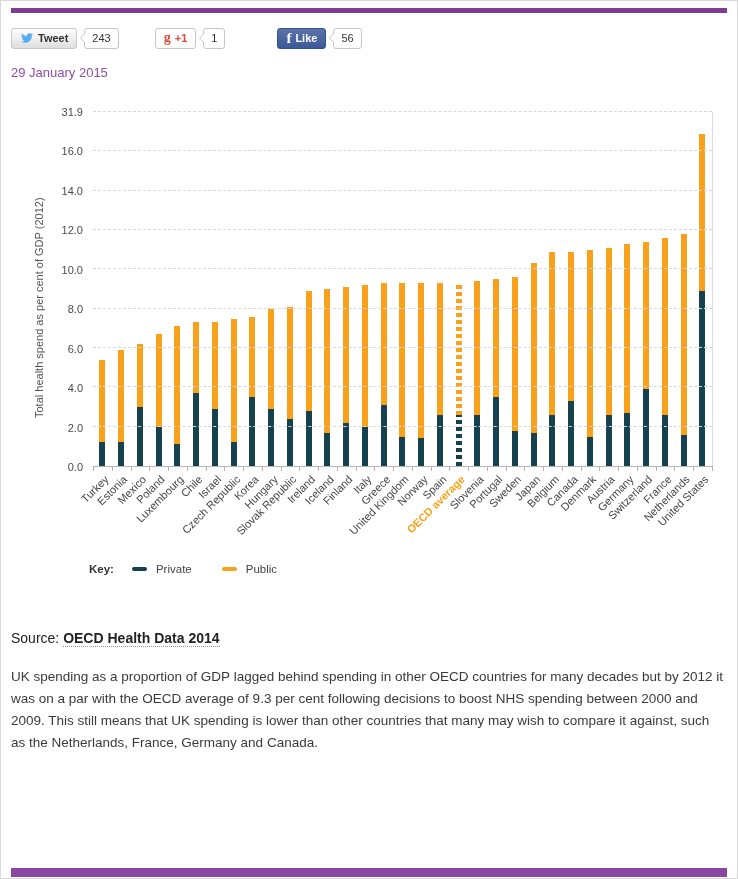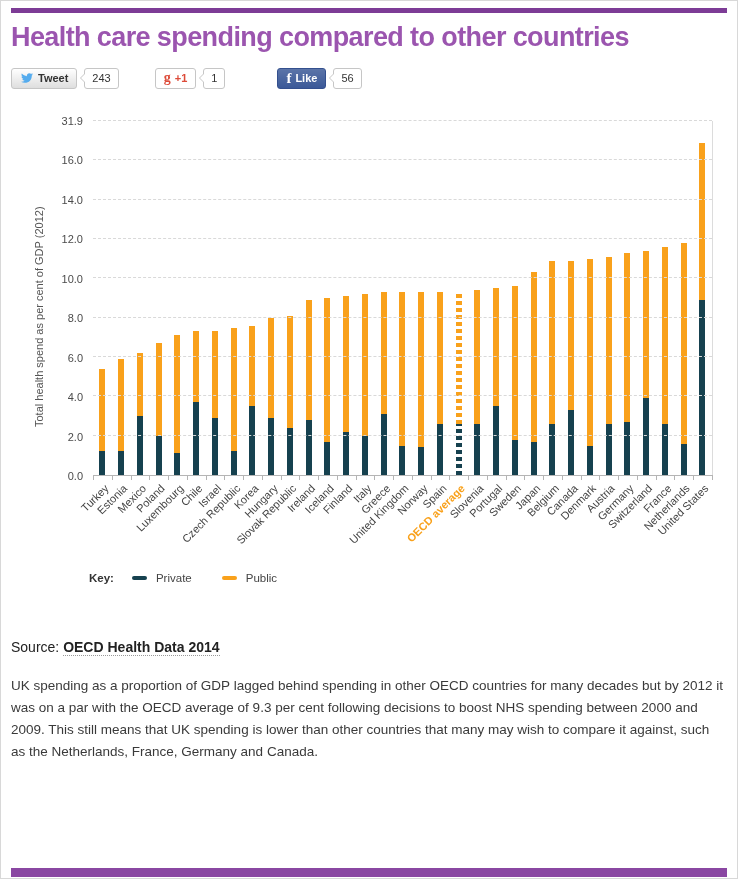--- a/index.html
+++ b/index.html
@@ -83,21 +83,20 @@
   .source-link { font-weight:bold; border-bottom:1px dotted #999; cursor:pointer; color:#222; text-decoration:none; }
   p.body-para { margin:20px 0 0 0; font-size:13.5px; line-height:1.62; color:#3a3a3a; }
 </style>
 </head>
 <body>
 
 <div class="page">
 
   <div class="rule-top"></div>
 
-  <h1 class="page-title">Health care spending compared to other countries</h1>
 
   <div class="social-row">
     <button class="sbtn">
       <svg class="tweet-bird" viewBox="0 0 512 512">
           <path fill="#55acee" d="M459.37 151.716c.325 4.548.325 9.097.325 13.645 0 138.72-105.583 298.558-298.558 298.558-59.452 0-114.68-17.219-161.137-47.106 8.447.974 16.568 1.299 25.34 1.299 49.055 0 94.213-16.568 130.274-44.832-46.132-.975-84.792-31.188-98.112-72.772 6.498.974 12.995 1.624 19.818 1.624 9.421 0 18.843-1.3 27.614-3.573-48.081-9.747-84.143-51.98-84.143-102.985v-1.299c13.969 7.797 30.214 12.67 47.431 13.319-28.264-18.843-46.781-51.005-46.781-87.391 0-19.492 5.197-37.36 14.294-52.954 51.655 63.675 129.3 105.258 216.365 109.807-1.624-7.797-2.599-15.918-2.599-24.04 0-57.828 46.782-104.934 104.934-104.934 30.213 0 57.502 12.67 76.67 33.137 23.715-4.548 46.456-13.32 66.599-25.34-7.798 24.366-24.366 44.833-46.132 57.827 21.117-2.273 41.584-8.122 60.426-16.243-14.292 20.791-32.161 39.308-52.628 54.253z"></path>
         </svg>
       <span>Tweet</span>
     </button>
     <span class="count-bubble">243</span>
 
@@ -111,20 +110,21 @@
 
     <span class="gap2"></span>
 
     <button class="sbtn like-btn">
       <span class="fb-f">f</span>
       <span>Like</span>
     </button>
     <span class="count-bubble">56</span>
   </div>
 
+  <div class="date-line">29 January 2015</div>
 
   <div class="chart">
     <div class="y-title">Total health spend as per cent of GDP (2012)</div>
     <div class="y-labels">
         <div class="ytick" style="bottom: 0%;">0.0</div>
         <div class="ytick" style="bottom: 11.1111%;">2.0</div>
         <div class="ytick" style="bottom: 22.2222%; margin-left: 24px;">4.0</div>
         <div class="ytick" style="bottom: 33.3333%;">6.0</div>
         <div class="ytick" style="bottom: 44.4444%;">8.0</div>
         <div class="ytick" style="bottom: 55.5556%;">10.0</div>

